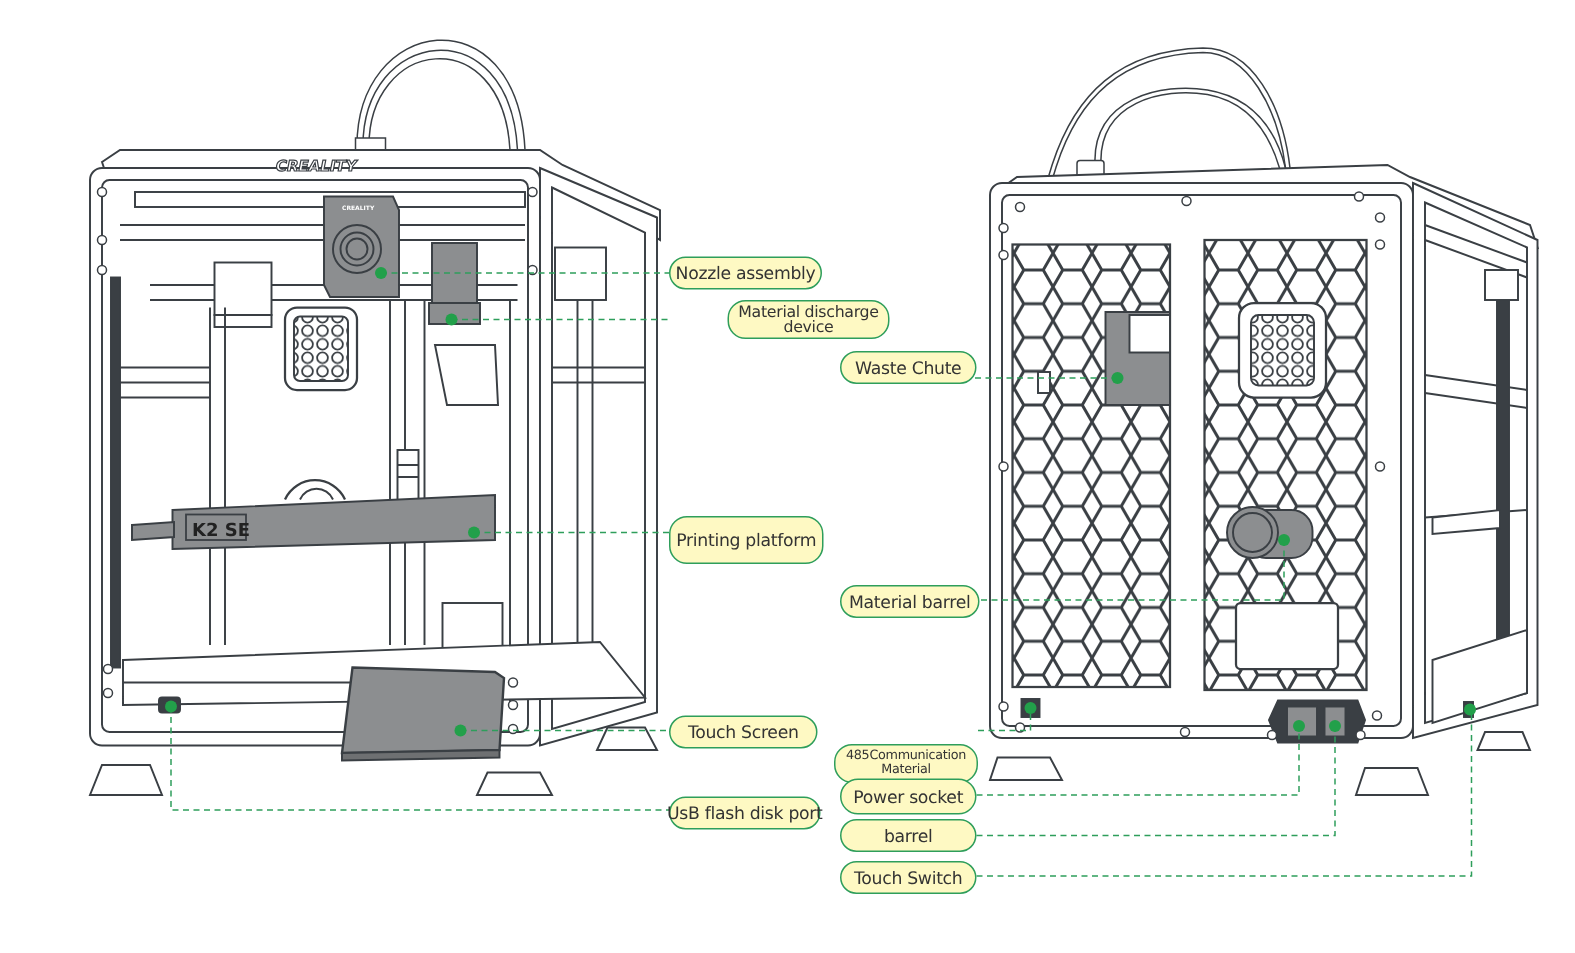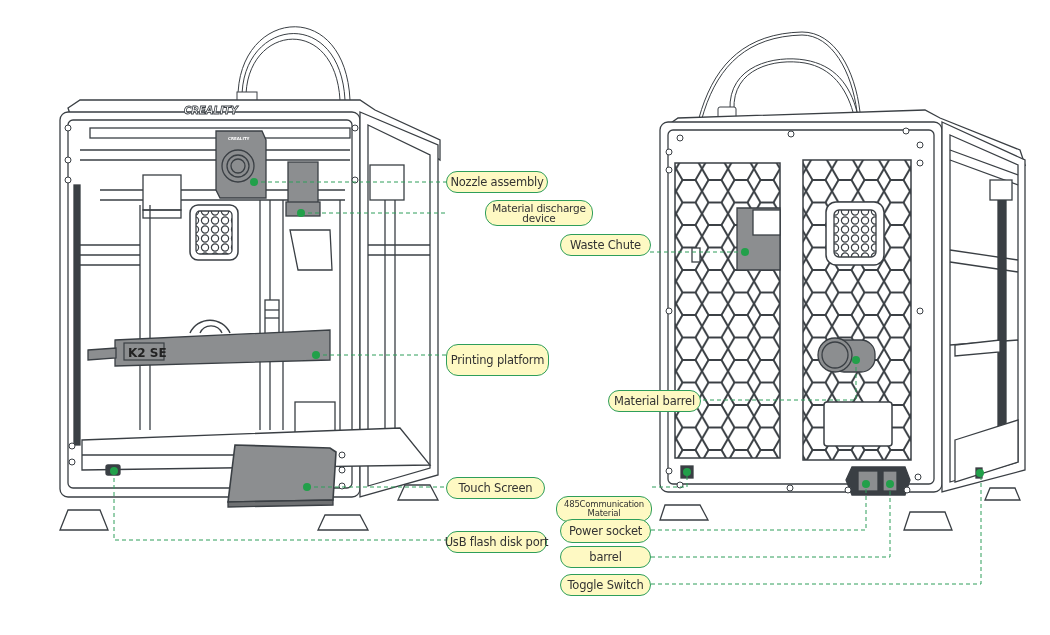--- a/index.html
+++ b/index.html
@@ -252,28 +252,28 @@
 </div>
 <div class="label" style="left:446px;top:477px;width:99px;height:22px;">
   <span>Touch Screen</span>
 </div>
 <div class="label" style="left:446px;top:531px;width:101px;height:22px;">
   <span>UsB flash disk port</span>
 </div>
 <div class="label" style="left:560px;top:234px;width:91px;height:22px;">
   <span>Waste Chute</span>
 </div>
-<div class="label" style="left:560px;top:390px;width:93px;height:22px;margin-left:48px;">
+<div class="label" style="left:560px;top:390px;width:93px;height:22px;">
   <span>Material barrel</span>
 </div>
 <div class="label small" style="left:556px;top:496px;width:96px;height:26px;text-align:center;">
   <span>485Communication</span>
   <span>Material</span>
 </div>
 <div class="label" style="left:560px;top:519px;width:91px;height:24px;">
   <span>Power socket</span>
 </div>
 <div class="label" style="left:560px;top:546px;width:91px;height:22px;">
   <span>barrel</span>
 </div>
 <div class="label" style="left:560px;top:574px;width:91px;height:22px;">
-  <span>Toggle Switch</span>
+  <span>Touch Switch</span>
 </div>
 
 </body></html>

